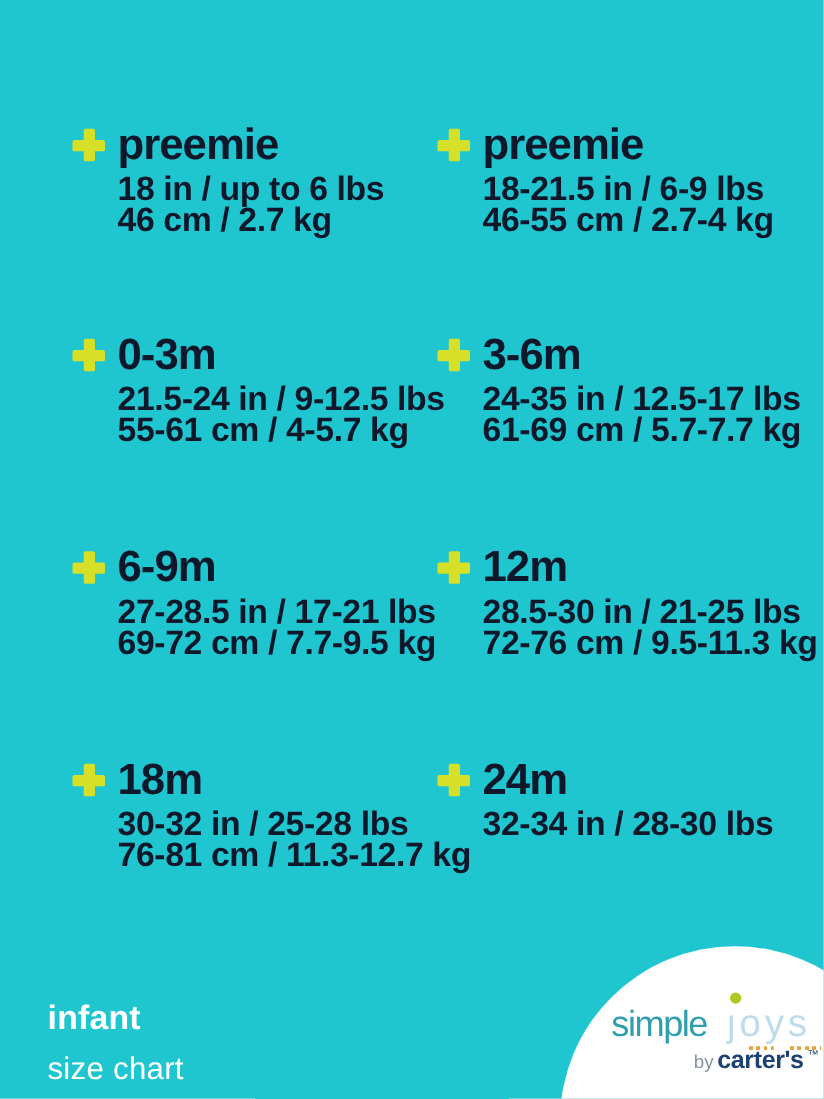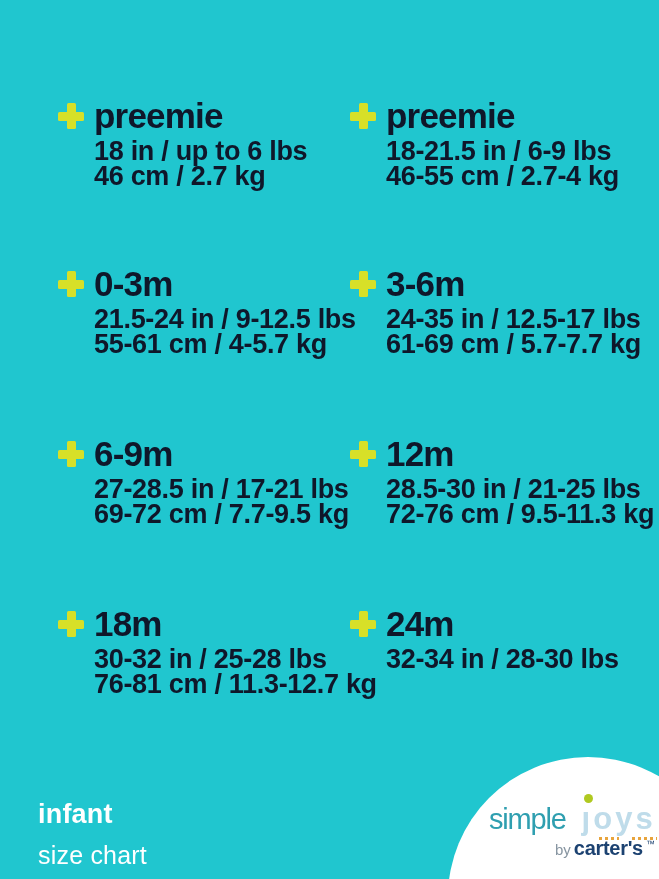--- a/index.html
+++ b/index.html
@@ -21,21 +21,21 @@
   .size-detail{font-size:27px;font-weight:700;line-height:25px;letter-spacing:-0.3px;white-space:nowrap;}
   .footer{position:absolute;left:38px;top:802px;color:#ffffff;}
   .footer-category{font-size:27px;font-weight:700;line-height:24px;letter-spacing:0.2px;}
   .footer-title{font-size:25px;font-weight:400;line-height:26px;margin-top:16px;letter-spacing:0.2px;}
   .logo-circle{
     position:absolute;left:448px;top:757px;width:280px;height:280px;
     background:#ffffff;border-radius:50%;
   }
   .logo-row{position:absolute;left:41px;top:44px;display:flex;align-items:baseline;gap:16px;white-space:nowrap;}
   .logo-simple{font-size:29px;font-weight:400;color:#2f9fb0;letter-spacing:-1.2px;}
-  .logo-joys{font-size:31px;font-weight:700;color:#bfdcea;letter-spacing:3px;position:relative;}
+  .logo-joys{font-size:31px;font-weight:400;color:#bfdcea;letter-spacing:3px;position:relative;}
   .j-dot{position:absolute;left:2px;top:-7px;width:9px;height:9px;border-radius:50%;background:#b0c920;}
   .stitch{position:absolute;height:3px;bottom:-3px;background:repeating-linear-gradient(90deg,#e8a43c 0 3px,transparent 3px 6px);}
   .stitch-1{left:17px;width:20px;}
   .stitch-2{left:50px;width:25px;}
   .logo-by-row{position:absolute;left:107px;top:80px;display:flex;align-items:baseline;gap:3px;white-space:nowrap;}
   .logo-by{font-size:15px;font-weight:400;color:#8795a1;}
   .logo-brand{font-size:20px;font-weight:700;color:#1c4271;letter-spacing:-0.3px;}
   .logo-tm{font-size:9px;color:#1c4271;position:relative;top:-8px;}
   
   .b0{left:58px;top:96px;} .b1{left:350px;top:96px;}

